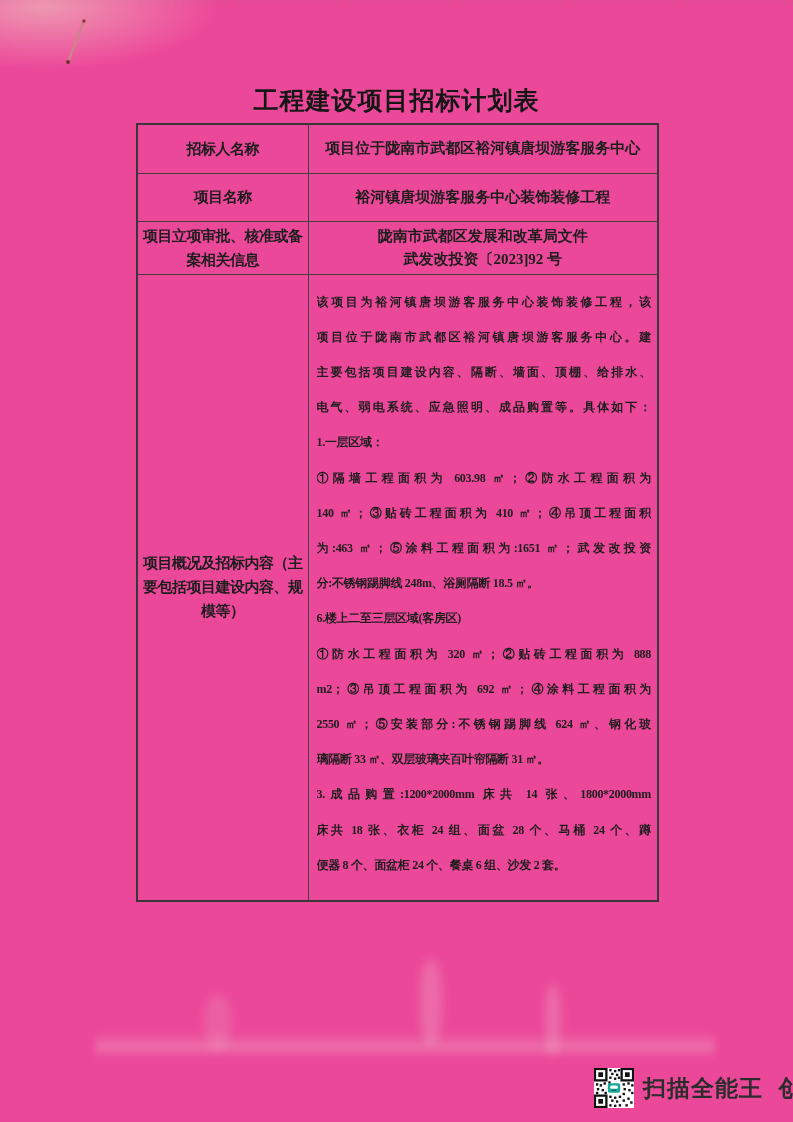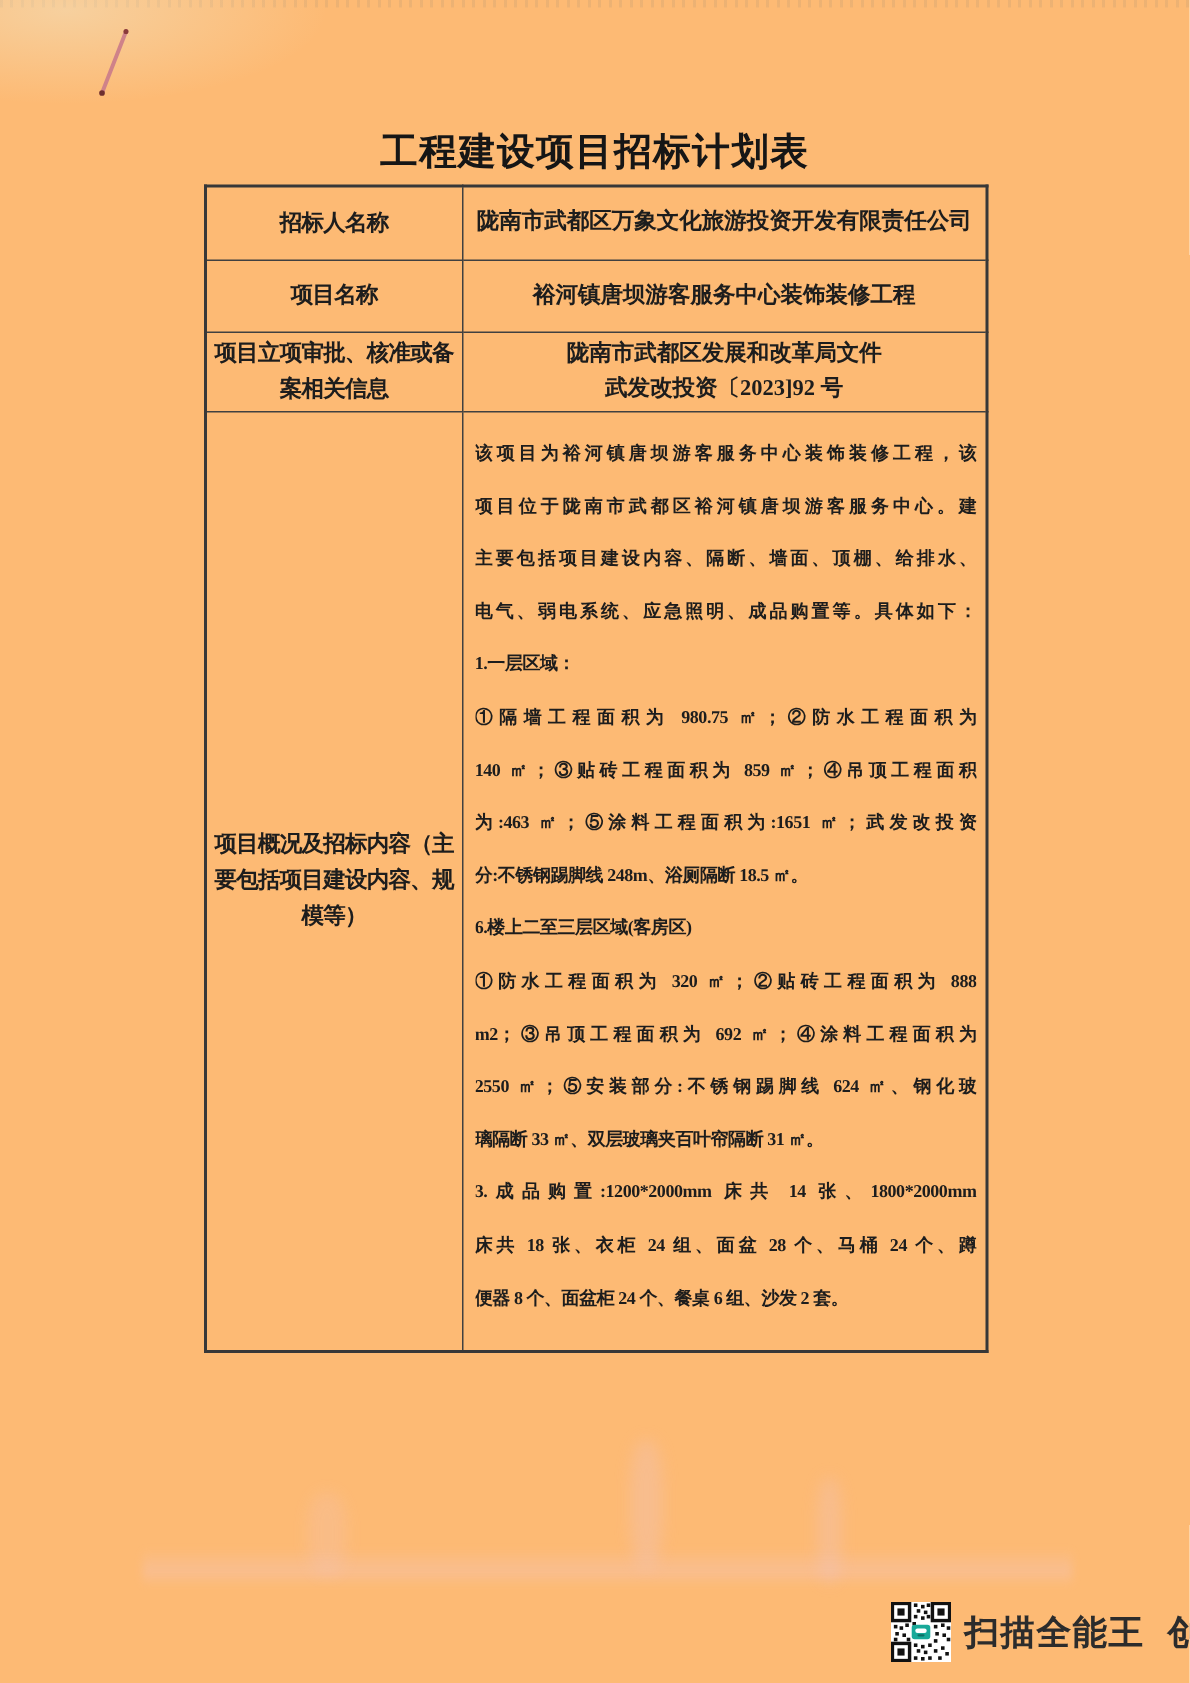--- a/index.html
+++ b/index.html
@@ -1,17 +1,17 @@
 <!DOCTYPE html>
 <html><head>
 <meta charset="utf-8">
 <style>
   html,body{margin:0;padding:0;}
   body{width:793px;height:1122px;font-family:"Liberation Serif","DejaVu Serif",serif;}
-  .page{position:relative;width:793px;height:1122px;background:#fdba74;overflow:hidden;}
+  .page{position:relative;width:793px;height:1122px;background:#ec4899;overflow:hidden;}
   
   .top-noise{position:absolute;left:0;top:0;width:793px;height:5px;
     background:repeating-linear-gradient(90deg,rgba(120,120,110,.25) 0 2px,rgba(255,255,255,0) 2px 7px);
     opacity:.5;}
   .corner-tint{position:absolute;left:0;top:0;width:220px;height:70px;
     background:radial-gradient(ellipse at 20% 10%,rgba(240,230,200,.5),rgba(240,230,200,0) 70%);}
   .bleed-band{position:absolute;left:95px;top:1032px;width:620px;height:26px;
     background:linear-gradient(180deg,rgba(243,210,218,0) 0%,rgba(240,200,210,.55) 60%,rgba(243,214,220,0) 100%);
     filter:blur(3px);opacity:.55;}
   .bleed-streak{position:absolute;background:rgba(238,198,210,.28);filter:blur(5px);border-radius:40%;}
@@ -61,21 +61,21 @@
   <div class="doc-title">工程建设项目招标计划表</div>
 
   <table class="bid-table">
     <colgroup>
         <col class="c1">
         <col class="c2">
       </colgroup>
     <tbody>
         <tr class="r1">
       <td class="lbl">招标人名称</td>
-      <td class="val">陇南市武都区万象文化旅游投资开发有限责任公司</td>
+      <td class="val">项目位于陇南市武都区裕河镇唐坝游客服务中心</td>
     </tr>
     <tr class="r2">
       <td class="lbl">项目名称</td>
       <td class="val">裕河镇唐坝游客服务中心装饰装修工程</td>
     </tr>
     <tr class="r4">
       <td class="lbl">项目立项审批、核准或备案相关信息</td>
       <td class="val">
         <div>陇南市武都区发展和改革局文件</div>
         <div>武发改投资〔2023]92 号</div>
@@ -83,22 +83,22 @@
     </tr>
     <tr class="r5">
       <td class="lbl">项目概况及招标内容（主要包括项目建设内容、规模等）</td>
       <td class="val overview">
         <div class="ov-wrap">
           <div class="bodyline fill">该项目为裕河镇唐坝游客服务中心装饰装修工程，该</div>
           <div class="bodyline fill">项目位于陇南市武都区裕河镇唐坝游客服务中心。建</div>
           <div class="bodyline fill">主要包括项目建设内容、隔断、墙面、顶棚、给排水、</div>
           <div class="bodyline fill">电气、弱电系统、应急照明、成品购置等。具体如下：</div>
           <div class="bodyline">1.一层区域：</div>
-          <div class="bodyline fill">①隔墙工程面积为 980.75 ㎡；②防水工程面积为</div>
-          <div class="bodyline fill">140 ㎡；③贴砖工程面积为 859 ㎡；④吊顶工程面积</div>
+          <div class="bodyline fill">①隔墙工程面积为 603.98 ㎡；②防水工程面积为</div>
+          <div class="bodyline fill">140 ㎡；③贴砖工程面积为 410 ㎡；④吊顶工程面积</div>
           <div class="bodyline fill">为:463 ㎡；⑤涂料工程面积为:1651 ㎡；武发改投资</div>
           <div class="bodyline">分:不锈钢踢脚线 248m、浴厕隔断 18.5 ㎡。</div>
           <div class="bodyline">6.楼上二至三层区域(客房区)</div>
           <div class="bodyline fill">①防水工程面积为 320 ㎡；②贴砖工程面积为 888</div>
           <div class="bodyline fill">m2；③吊顶工程面积为 692 ㎡；④涂料工程面积为</div>
           <div class="bodyline fill">2550 ㎡；⑤安装部分:不锈钢踢脚线 624 ㎡、钢化玻</div>
           <div class="bodyline">璃隔断 33 ㎡、双层玻璃夹百叶帘隔断 31 ㎡。</div>
           <div class="bodyline fill">3.成品购置:1200*2000mm 床共 14 张、1800*2000mm</div>
           <div class="bodyline fill">床共 18 张、衣柜 24 组、面盆 28 个、马桶 24 个、蹲</div>
           <div class="bodyline">便器 8 个、面盆柜 24 个、餐桌 6 组、沙发 2 套。</div>

